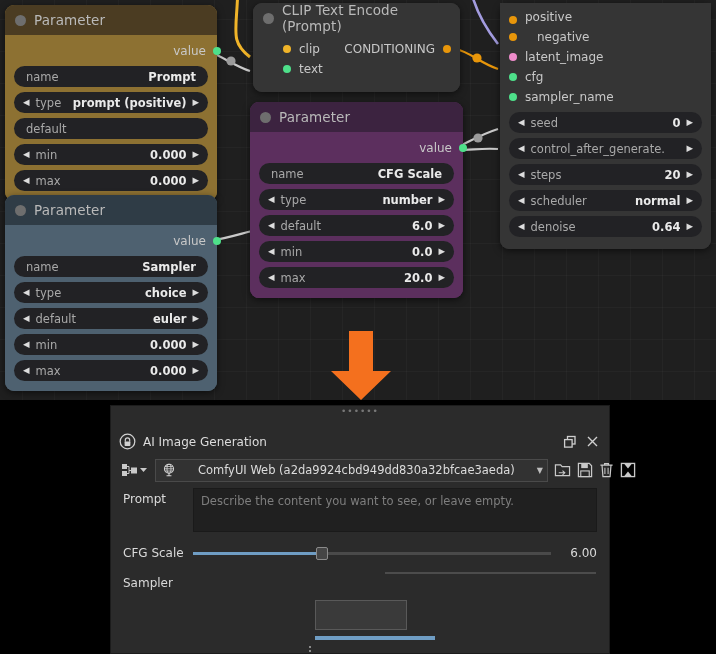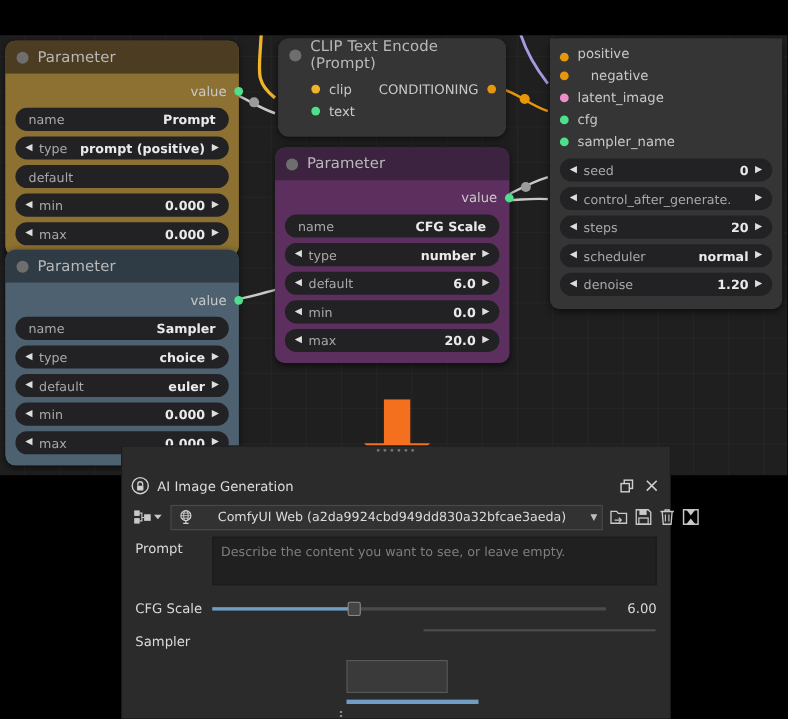--- a/index.html
+++ b/index.html
@@ -14,21 +14,20 @@
   
   #canvas {
     position: absolute; left:0; top:0; width:716px; height:400px;
     background-color:#1f1f1f;
     background-image:
       linear-gradient(to right, rgba(255,255,255,.028) 1px, transparent 1px),
       linear-gradient(to bottom, rgba(255,255,255,.028) 1px, transparent 1px);
     background-size: 32px 32px;
     background-position: -10px -13px;
     overflow: hidden;
-    margin-top: 32px;
   }
   #wires { position:absolute; left:0; top:0; width:716px; height:400px; }
 
   .node { position:absolute; border-radius:9px; }
   .node-hdr {
     height:30px; border-radius:9px 9px 0 0;
     display:flex; align-items:center; gap:8px; padding-left:10px;
     font-size:13.5px; color:#b9b9b9; letter-spacing:.1px;
   }
   .node-dot { width:11px; height:11px; border-radius:50%; background:#6e6e6e; flex:none; }
@@ -348,21 +347,21 @@
         </div>
         <div class="pill">
           <span class="arr l">◀</span>
           <span class="lbl">scheduler</span>
           <span class="val">normal</span>
           <span class="arr r">▶</span>
         </div>
         <div class="pill">
           <span class="arr l">◀</span>
           <span class="lbl">denoise</span>
-          <span class="val">1.20</span>
+          <span class="val">0.64</span>
           <span class="arr r">▶</span>
         </div>
       </div>
     </div>
 
     <svg id="arrow" viewBox="0 0 64 70">
       <polygon points="20,0 44,0 44,40 62,40 32,69 2,40 20,40" fill="#f4701e"></polygon>
     </svg>
   </div>
 

